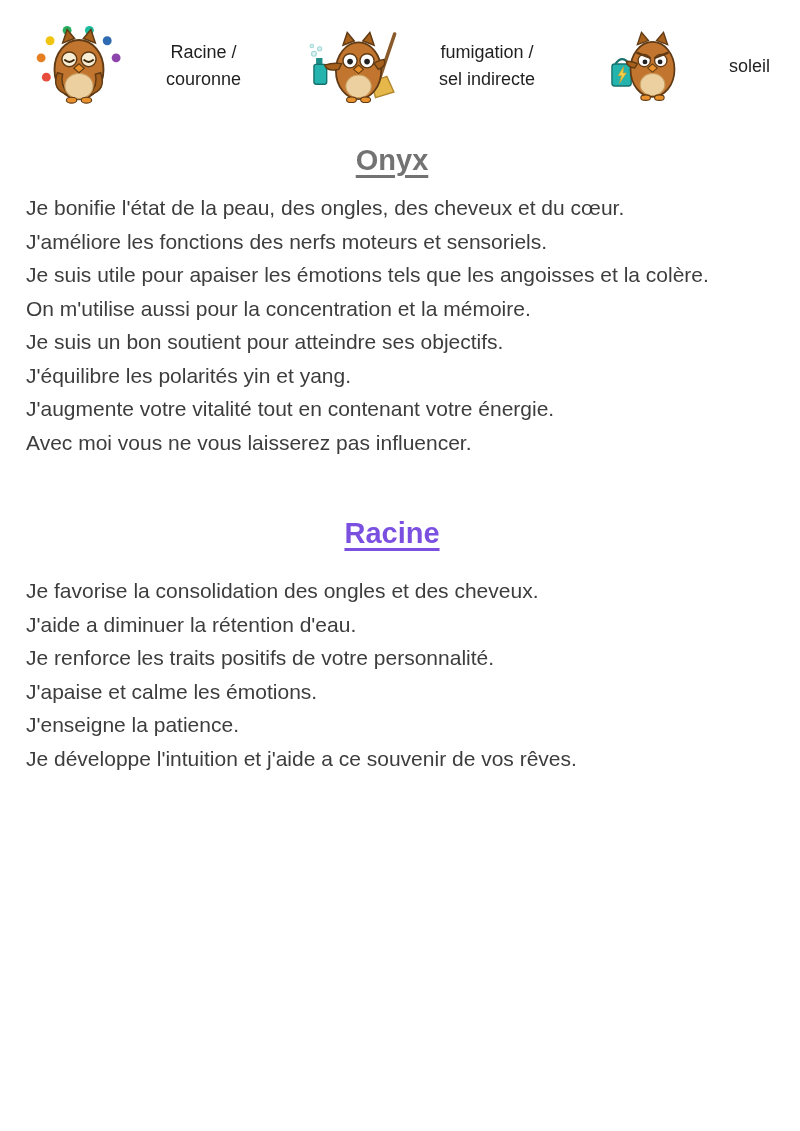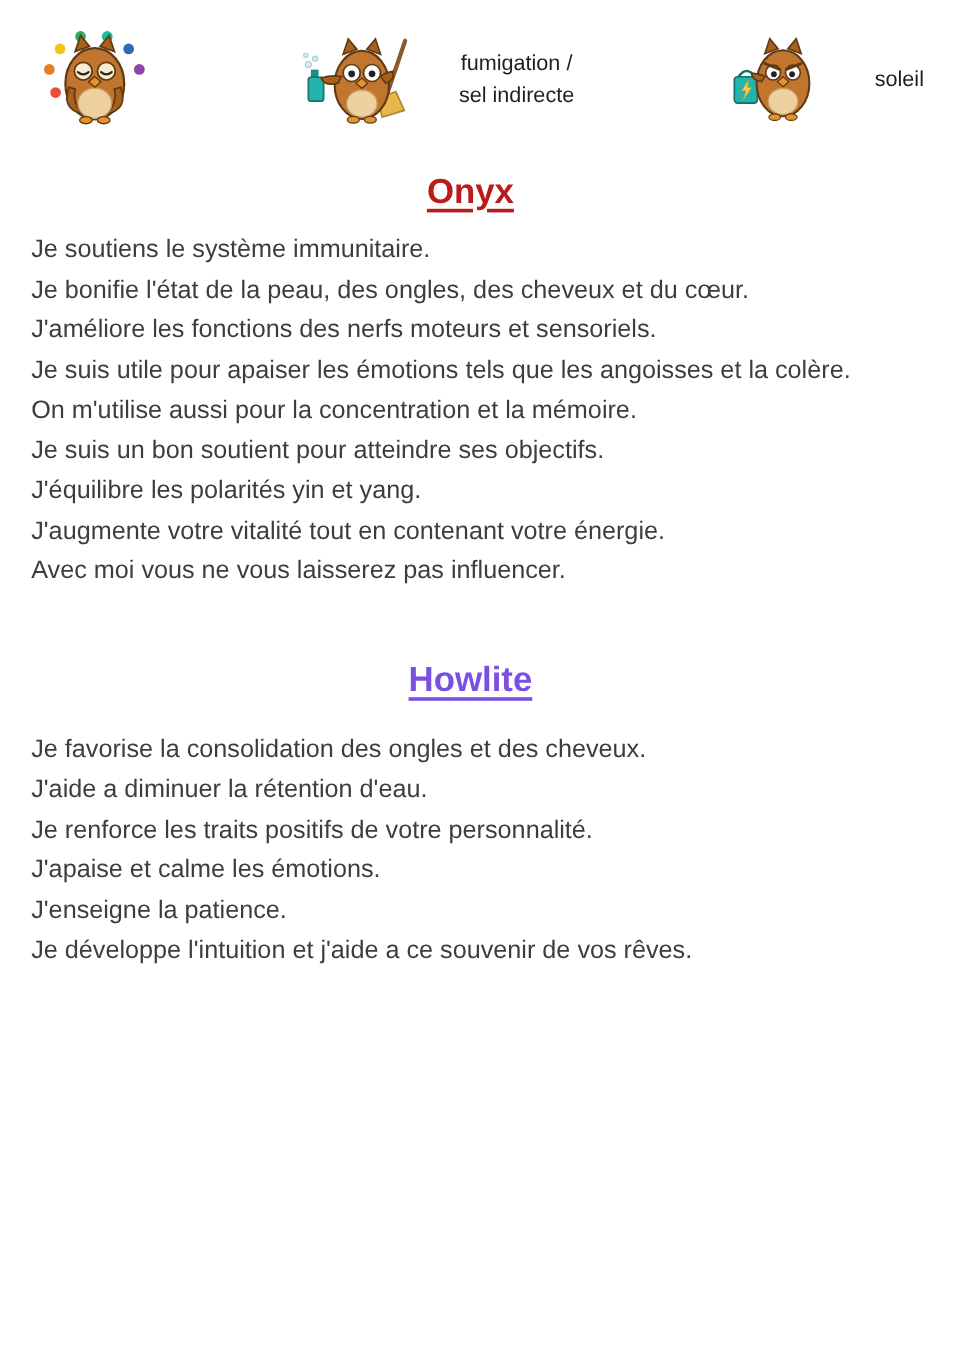--- a/index.html
+++ b/index.html
@@ -87,20 +87,22 @@
           <circle cx="79" cy="52" r="10" fill="#f7ecd4" stroke="#5f3a14" stroke-width="2"></circle>
           <path d="M47 53 Q53 58 59 53" fill="none" stroke="#3b2508" stroke-width="2.5" stroke-linecap="round"></path>
           <path d="M73 53 Q79 58 85 53" fill="none" stroke="#3b2508" stroke-width="2.5" stroke-linecap="round"></path>
 
           <path d="M66 58 L59 64 L66 70 L73 64 Z" fill="#e8912d" stroke="#5f3a14" stroke-width="1.5"></path>
 
           <ellipse cx="56" cy="107" rx="7" ry="4" fill="#e8912d" stroke="#5f3a14" stroke-width="1.5"></ellipse>
           <ellipse cx="76" cy="107" rx="7" ry="4" fill="#e8912d" stroke="#5f3a14" stroke-width="1.5"></ellipse>
         </svg>
       </span>
+      <span class="legend-label">Racine /
+couronne</span>
     </div>
 
     <div class="legend-item">
       <span class="owl">
         <svg width="92" height="95" viewBox="0 0 130 124">
 
           <circle cx="7" cy="44" r="3.5" fill="#d9f0ef" stroke="#9fd8d5" stroke-width="1.5"></circle>
           <circle cx="15" cy="37" r="3" fill="#d9f0ef" stroke="#9fd8d5" stroke-width="1.5"></circle>
           <circle cx="4" cy="33" r="2.5" fill="#d9f0ef" stroke="#9fd8d5" stroke-width="1.5"></circle>
 
@@ -168,36 +170,35 @@
         </svg>
       </span>
       <span class="legend-label">soleil</span>
     </div>
 
   </header>
 
   <main class="content" style="color: rgb(61, 61, 61);">
 
     <section>
-      <h1 class="section-title title-onyx" style="color: #b91c1c;">Onyx</h1>
+      <h1 class="section-title title-onyx" style="color: #737373;">Onyx</h1>
       <div class="lines">
-        <p class="text-line">Je soutiens le système immunitaire.</p>
         <p class="text-line">Je bonifie l'état de la peau, des ongles, des cheveux et du cœur.</p>
         <p class="text-line">J'améliore les fonctions des nerfs moteurs et sensoriels.</p>
         <p class="text-line">Je suis utile pour apaiser les émotions tels que les angoisses et la colère.</p>
         <p class="text-line">On m'utilise aussi pour la concentration et la mémoire.</p>
         <p class="text-line">Je suis un bon soutient pour atteindre ses objectifs.</p>
         <p class="text-line">J'équilibre les polarités yin et yang.</p>
         <p class="text-line">J'augmente votre vitalité tout en contenant votre énergie.</p>
         <p class="text-line">Avec moi vous ne vous laisserez pas influencer.</p>
       </div>
     </section>
 
     <section>
-      <h1 class="section-title title-howlite" style="color: rgb(123, 79, 224);">Howlite</h1>
+      <h1 class="section-title title-howlite" style="color: rgb(123, 79, 224);">Racine</h1>
       <div class="lines lines-howlite">
         <p class="text-line">Je favorise la consolidation des ongles et des cheveux.</p>
         <p class="text-line">J'aide a diminuer la rétention d'eau.</p>
         <p class="text-line">Je renforce les traits positifs de votre personnalité.</p>
         <p class="text-line">J'apaise et calme les émotions.</p>
         <p class="text-line">J'enseigne la patience.</p>
         <p class="text-line">Je développe l'intuition et j'aide a ce souvenir de vos rêves.</p>
       </div>
     </section>
 

